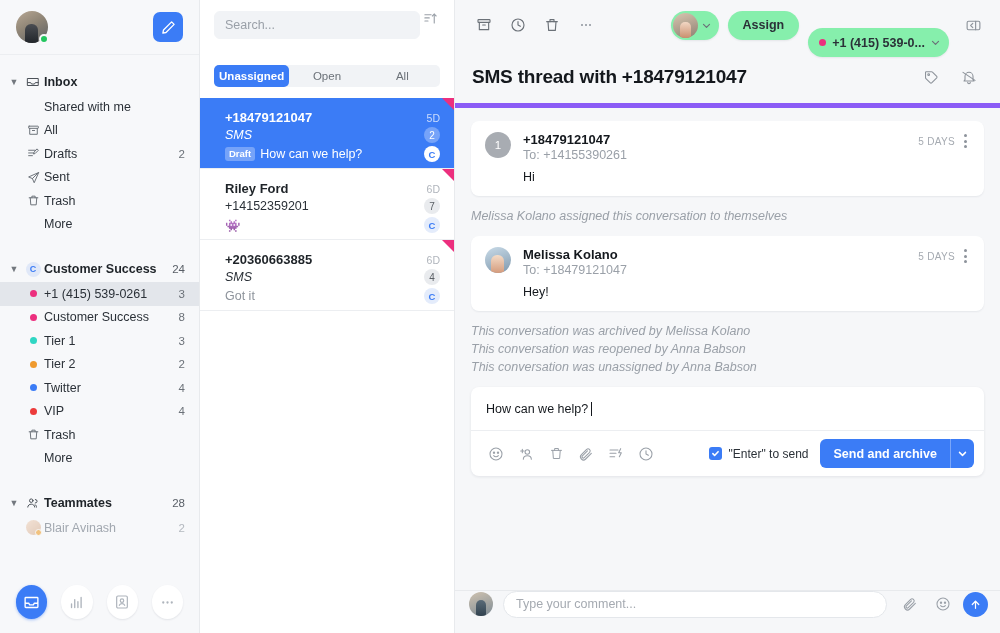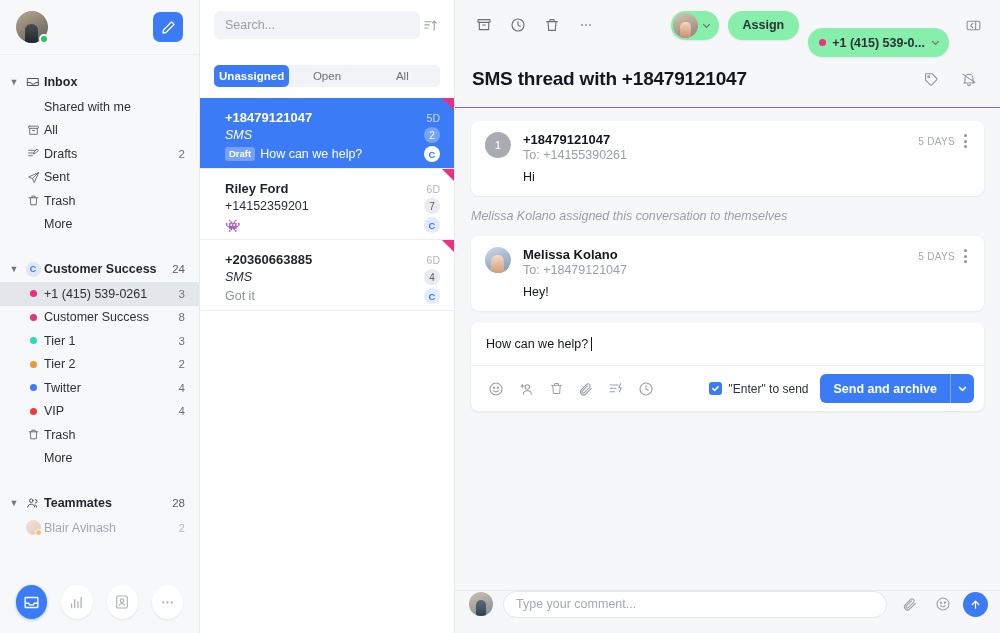--- a/index.html
+++ b/index.html
@@ -97,21 +97,21 @@
     display: flex; align-items: center; justify-content: center; cursor: pointer;
     box-shadow: 0 1px 2px rgba(20,30,50,.09);
   }
   .circ-btn.active { background: #3b7cf6; box-shadow: 0 1px 3px rgba(59,124,246,.45); }
 
   
   .listpane {
     width: 255px; height: 633px; background: #ffffff;
     border-right: 1px solid #e8eaed; display: flex; flex-direction: column;
   }
-  .lp-search { padding: 11px 14px 16px 14px; display: flex; align-items: center; gap: 0; }
+  .lp-search { padding: 11px 14px 16px 14px; display: flex; align-items: flex-start; gap: 0; }
   .search-box {
     flex: 1; height: 28px; background: #f1f3f6; border-radius: 6px;
     display: flex; align-items: center; padding: 0 10px;
     border: 1px solid #f1f3f6;
   }
   .search-box input {
     border: none; outline: none; background: transparent; width: 100%;
     font-size: 12.5px; color: #2b3138; font-family: inherit;
   }
   .search-box input::placeholder { color: #9aa0a8; }
@@ -194,21 +194,21 @@
   .pill.assign { padding: 0 15px; font-size: 12.5px; font-weight: 700; color: #2b3138; }
   .pill.channel { padding: 0 9px 0 11px; gap: 6px; font-size: 12.5px; font-weight: 700; color: #2b3138; margin-top: 35px; }
   .av-sm {
     width: 25px; height: 25px; border-radius: 50%; overflow: hidden;
     background: linear-gradient(160deg,#d8c6b0,#8e7f72);
     position: relative;
   }
   .av-sm::after{content:"";position:absolute;left:7px;top:9px;width:11px;height:16px;border-radius:5px 5px 2px 2px;background:linear-gradient(180deg,#f2d7c4,#c98f6e);}
   .m-title-bar {
     height: 58px; display: flex; align-items: center; padding: 0 16px 0 17px;
-    border-bottom: 1px solid #8b5cf6;
+    border-bottom: 5px solid #8b5cf6;
   }
   .m-title { font-size: 19px; font-weight: 700; color: #14181d; letter-spacing: -.2px; }
   .m-title-icons { margin-left: auto; display: flex; gap: 8px; }
 
   .thread { flex: 1; overflow: hidden; padding: 13px 16px 0 16px; }
   .msg {
     background: #ffffff; border-radius: 8px; padding: 11px 14px 12px 14px;
     box-shadow: 0 1px 2px rgba(20,30,50,.07); margin-bottom: 11px;
     display: flex;
   }
@@ -710,20 +710,25 @@
                   <i></i>
                   <i></i>
                   <i></i>
                 </div>
             </div>
           </div>
           <div class="msg-text">Hey!</div>
         </div>
       </div>
 
+      <div class="evt">
+        <div>This conversation was archived by Melissa Kolano</div>
+        <div>This conversation was reopened by Anna Babson</div>
+        <div>This conversation was unassigned by Anna Babson</div>
+      </div>
 
       <div class="composer">
         <div class="comp-in">
           <span>How can we help?</span>
             <span class="caret"></span>
         </div>
         <div class="comp-bar">
           <div class="cicon">
             <svg width="16" height="16" viewBox="0 0 24 24" fill="none" stroke="#9aa0a8" stroke-width="1.6" stroke-linecap="round">
                 <circle cx="12" cy="12" r="9"></circle>

